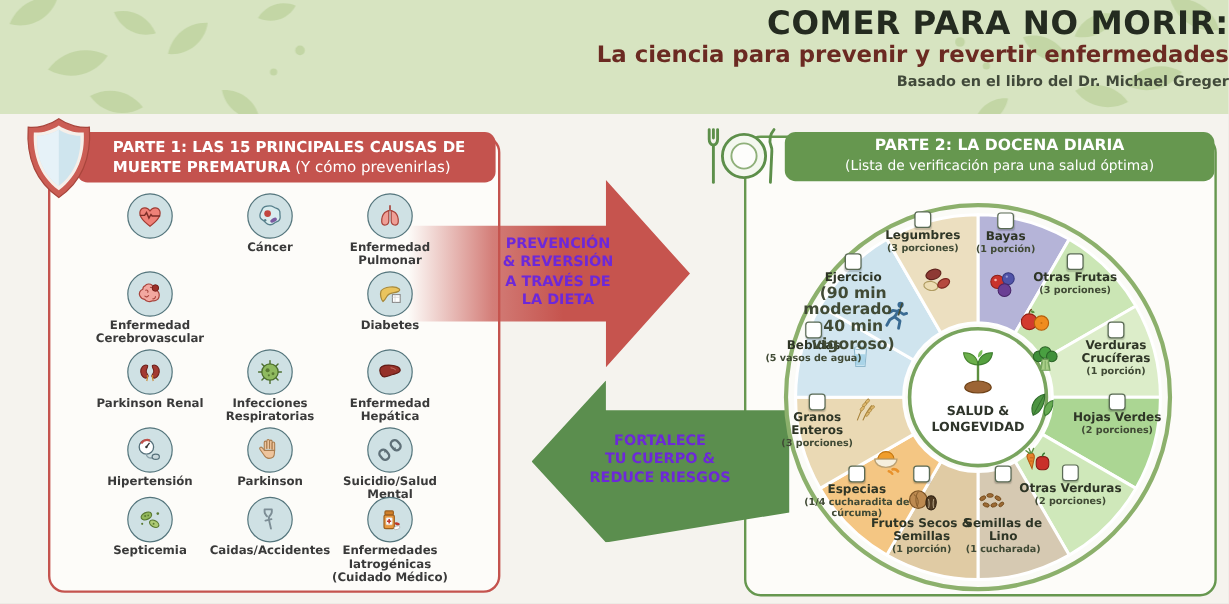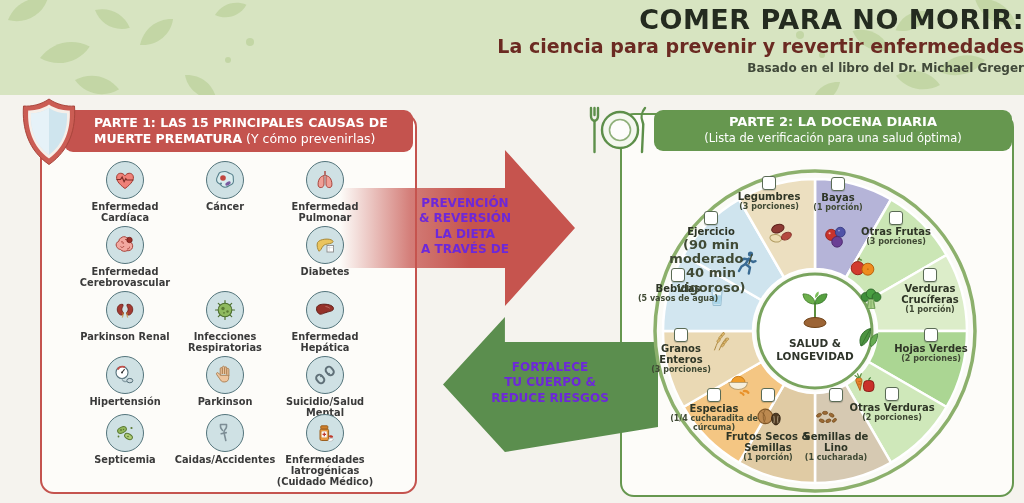--- a/index.html
+++ b/index.html
@@ -119,21 +119,20 @@
     <div class="l2">(Lista de verificación para una salud óptima)</div>
   </div>
 
   <div class="dcell" style="left:68px;top:161px">
     <div class="dcircle">
       <svg width="26" height="26" viewBox="0 0 26 26">
           <path d="M13 21.5C6 16.5 3.5 12 5 8.5 6.5 5.3 11 5.6 13 8.8 15 5.6 19.5 5.3 21 8.5 22.5 12 20 16.5 13 21.5Z" fill="#ef8178" stroke="#a33c33" stroke-width="1"></path>
           <path d="M4.5 12.5h4l1.6-2.4 2 4.6 1.7-3 1 1.3h6.7" fill="none" stroke="#7e2d27" stroke-width="1.2"></path>
         </svg>
     </div>
-      <div class="dlabel">Enfermedad Cardíaca</div>
   </div>
   <div class="dcell" style="left:168px;top:161px">
     <div class="dcircle">
       <svg width="26" height="26" viewBox="0 0 26 26">
           <path d="M13 4.5c2.5 0 3 1.5 5 2s3.5 2 3.3 4.5c-.2 2 .8 3-.3 5s-3 1.7-4.5 3-3.5 1.6-5.5.8-2-2.3-4-3.3-2.8-2.5-2.3-4.8 1.3-2.7 2-4.7 2.8-2.5 6.3-2.5Z" fill="#d9ecee" stroke="#57808c" stroke-width="1.1"></path>
           <circle cx="11" cy="11" r="2.8" fill="#c24740"></circle>
           <ellipse cx="16" cy="16.5" rx="3" ry="1.6" fill="#7b5ba0" transform="rotate(-30 16 16.5)"></ellipse>
           <circle cx="9" cy="16.5" r="1" fill="#57808c"></circle>
         </svg>
     </div>
@@ -281,22 +280,22 @@
           <ellipse cx="18.8" cy="19.8" rx="2.6" ry="1.4" fill="#fff" stroke="#b0b0b0" stroke-width=".6" transform="rotate(-18 18.8 19.8)"></ellipse>
         </svg>
     </div>
       <div class="dlabel">Enfermedades Iatrogénicas (Cuidado Médico)</div>
   </div>
 
   <div class="arrow" id="arrow-right" style="background: linear-gradient(90deg, rgba(198, 84, 78, 0) 0%, rgba(198, 84, 78, 0.75) 30%, rgb(198, 84, 78) 55%);"></div>
   <div class="arrow-text" id="arrow-right-text">
     <div>PREVENCIÓN</div>
       <div>&amp; REVERSIÓN</div>
-    <div>LA DIETA</div>
-      <div>A TRAVÉS DE</div>
+    <div>A TRAVÉS DE</div>
+      <div>LA DIETA</div>
   </div>
   <div class="arrow" id="arrow-left" style="background: rgb(91, 142, 78);"></div>
   <div class="arrow-text" id="arrow-left-text">
     <div>FORTALECE</div>
       <div>TU CUERPO &amp;</div>
     <div>REDUCE RIESGOS</div>
   </div>
 
   <svg id="wheel" width="330" height="330" viewBox="0 0 330 330">
     <circle cx="165" cy="165" r="160" fill="#fbfbf7" stroke="#8cb06c" stroke-width="3.5"></circle>

